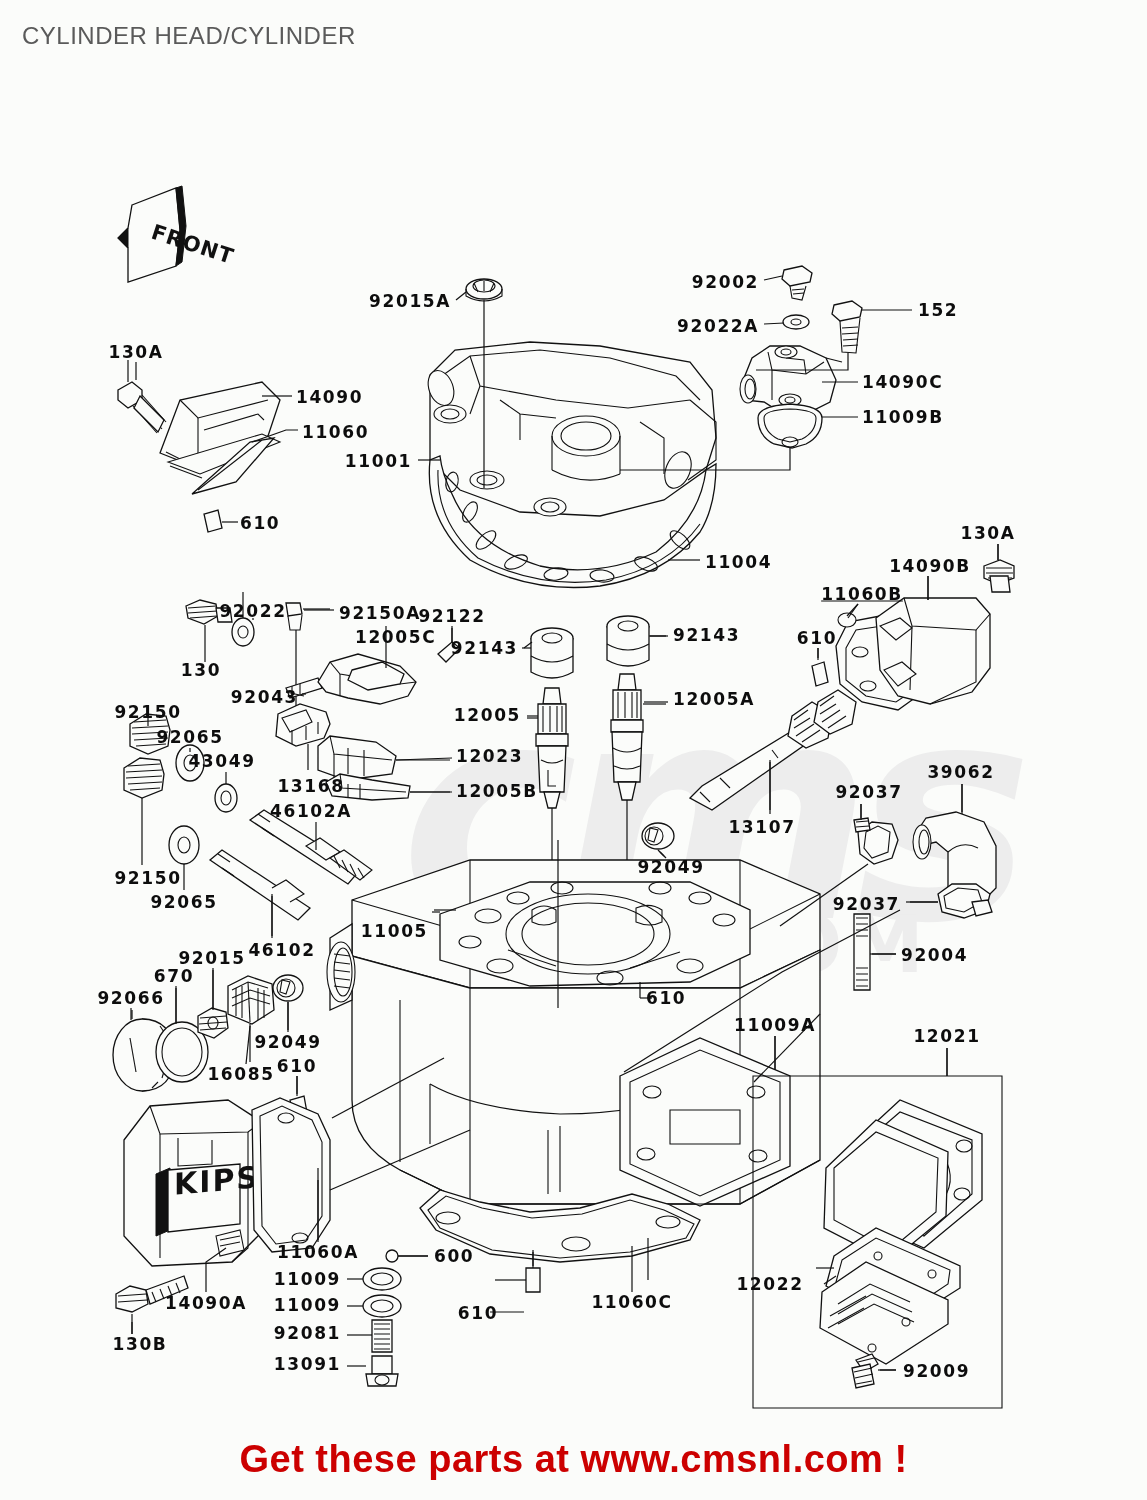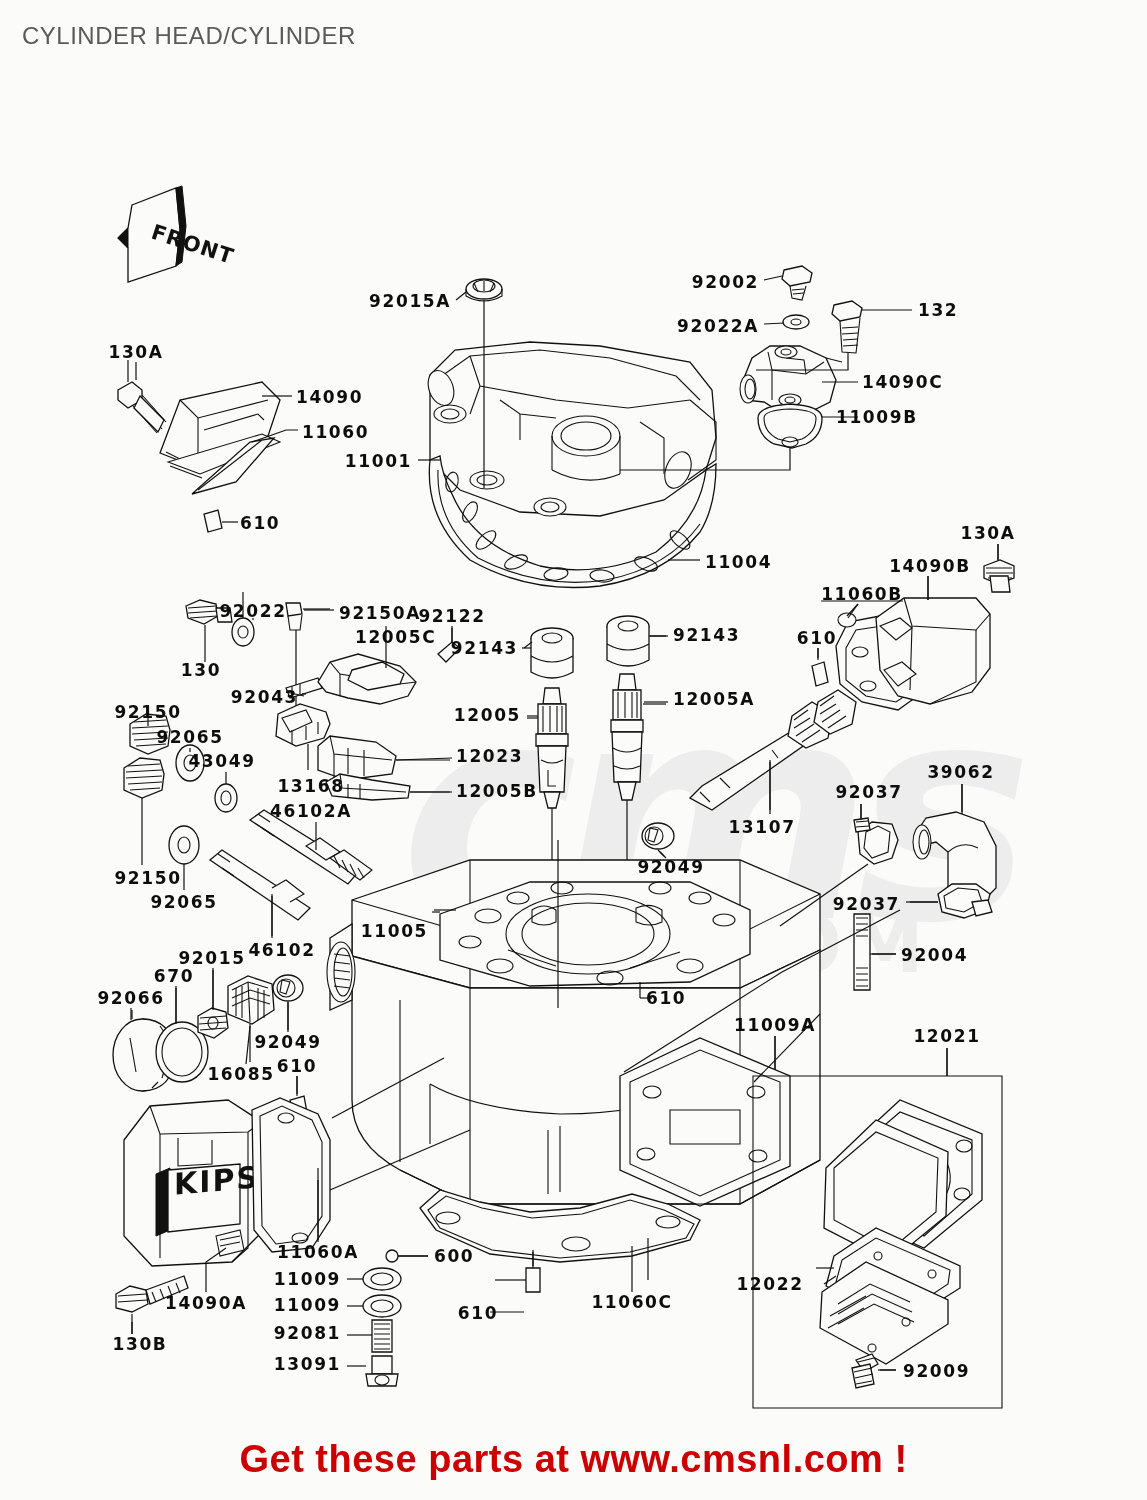--- a/index.html
+++ b/index.html
@@ -802,23 +802,23 @@
   <div id="callout-layer">
       <div class="callout anchor-c" style="left: 136px; top: 352px;">130A</div>
       <div class="callout anchor-l" style="left: 296px; top: 397px;">14090</div>
       <div class="callout anchor-l" style="left: 302px; top: 432px;">11060</div>
       <div class="callout anchor-l" style="left: 240px; top: 523px;">610</div>
       <div class="callout anchor-r" style="left: 451px; top: 301px;">92015A</div>
       <div class="callout anchor-r" style="left: 412px; top: 461px;">11001</div>
       <div class="callout anchor-l" style="left: 705px; top: 562px;">11004</div>
       <div class="callout anchor-r" style="left: 759px; top: 282px;">92002</div>
       <div class="callout anchor-r" style="left: 759px; top: 326px;">92022A</div>
-      <div class="callout anchor-l" style="left: 918px; top: 310px;">132</div>
+      <div class="callout anchor-l" style="left: 918px; top: 310px;">152</div>
       <div class="callout anchor-l" style="left: 862px; top: 382px;">14090C</div>
-      <div class="callout anchor-l" style="left: 836px; top: 417px;">11009B</div>
+      <div class="callout anchor-l" style="left: 862px; top: 417px;">11009B</div>
       <div class="callout anchor-c" style="left: 253px; top: 611px;">92022</div>
       <div class="callout anchor-c" style="left: 201px; top: 670px;">130</div>
       <div class="callout anchor-l" style="left: 339px; top: 613px;">92150A</div>
       <div class="callout anchor-l" style="left: 355px; top: 637px;">12005C</div>
       <div class="callout anchor-r" style="left: 298px; top: 697px;">92043</div>
       <div class="callout anchor-c" style="left: 148px; top: 712px;">92150</div>
       <div class="callout anchor-c" style="left: 190px; top: 737px;">92065</div>
       <div class="callout anchor-c" style="left: 222px; top: 761px;">43049</div>
       <div class="callout anchor-c" style="left: 148px; top: 878px;">92150</div>
       <div class="callout anchor-c" style="left: 184px; top: 902px;">92065</div>

